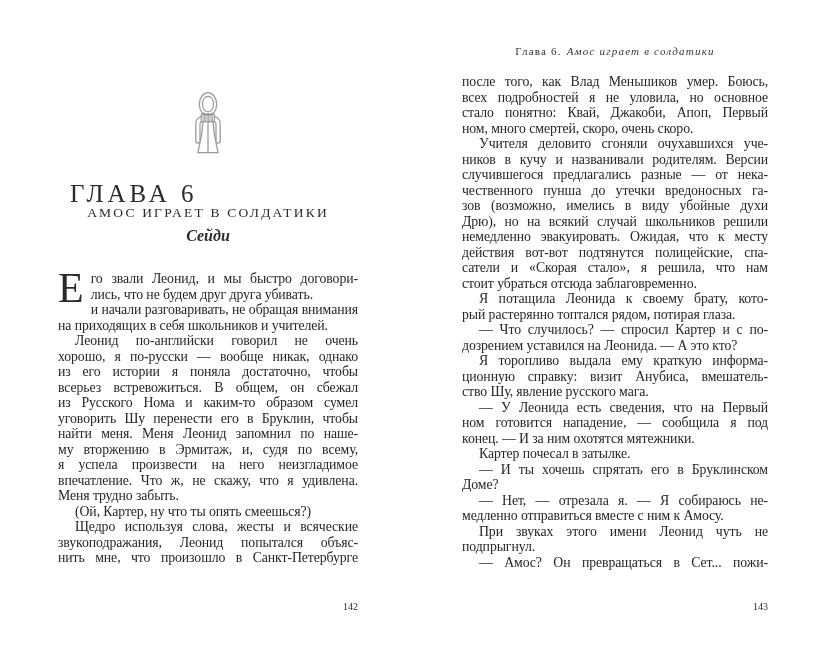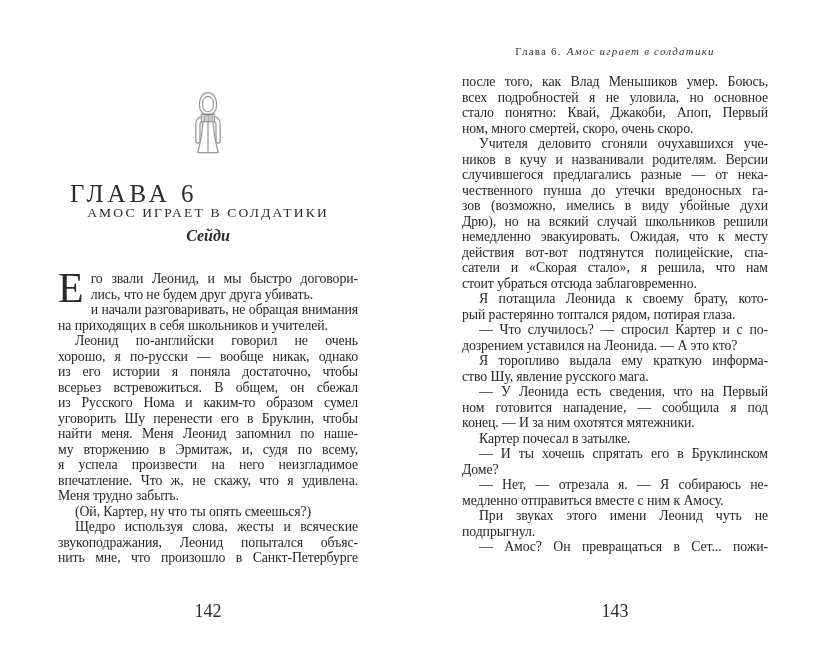--- a/index.html
+++ b/index.html
@@ -32,22 +32,22 @@
     font-size:13.8px;line-height:15.5px;letter-spacing:-0.1px;
   }
   .line.last{text-align-last:left}
   .line.indent{text-indent:17px}
 
   .dropcap{
     float:left;font-size:42px;line-height:33px;height:31px;
     margin:1px 7px 0 0;color:#2b2b2b;
   }
 
-  .pagenum{position:absolute;top:601px;left:0;width:100%;text-align:center;
-    font-size:18px;color:#2b2b2b}
+  .pagenum{position:absolute;top:601px;left:0;width:100%;text-align:right;
+    font-size:10px;color:#2b2b2b}
 
   .rheader{position:absolute;top:45px;left:0;width:100%;text-align:center;
     font-size:11px;letter-spacing:1.2px;color:#333;white-space:nowrap}
   .rh-ti{font-style:italic;margin-left:5px}
 </style>
 </head>
 <body>
 
 <div class="book">
 
@@ -137,20 +137,21 @@
         <div class="para">
           <div class="line indent">Я потащила Леонида к своему брату, кото-</div>
           <div class="line last">рый растерянно топтался рядом, потирая глаза.</div>
         </div>
         <div class="para">
           <div class="line indent">— Что случилось? — спросил Картер и с по-</div>
           <div class="line last">дозрением уставился на Леонида. — А это кто?</div>
         </div>
         <div class="para">
           <div class="line indent">Я торопливо выдала ему краткую информа-</div>
+          <div class="line">ционную справку: визит Анубиса, вмешатель-</div>
           <div class="line last">ство Шу, явление русского мага.</div>
         </div>
         <div class="para">
           <div class="line indent">— У Леонида есть сведения, что на Первый</div>
           <div class="line">ном готовится нападение, — сообщила я под</div>
           <div class="line last">конец. — И за ним охотятся мятежники.</div>
         </div>
         <div class="para">
           <div class="line indent last">Картер почесал в затылке.</div>
         </div>

